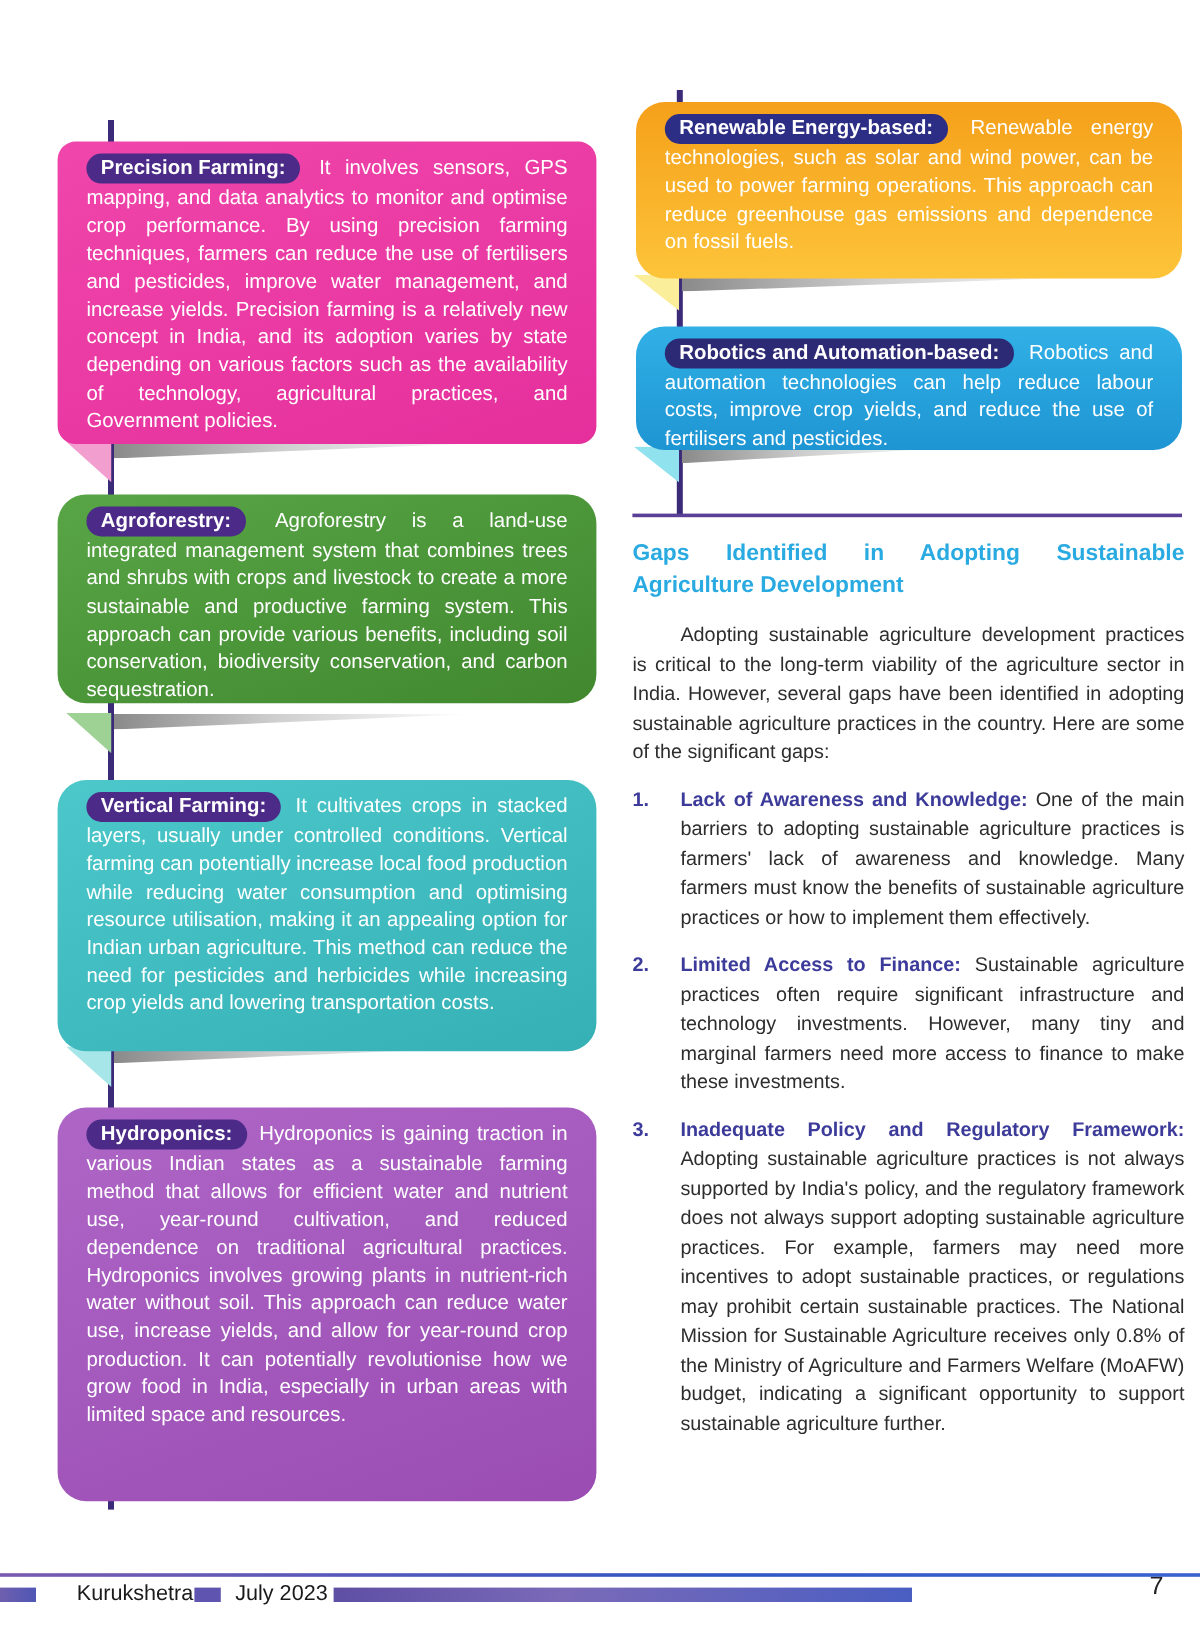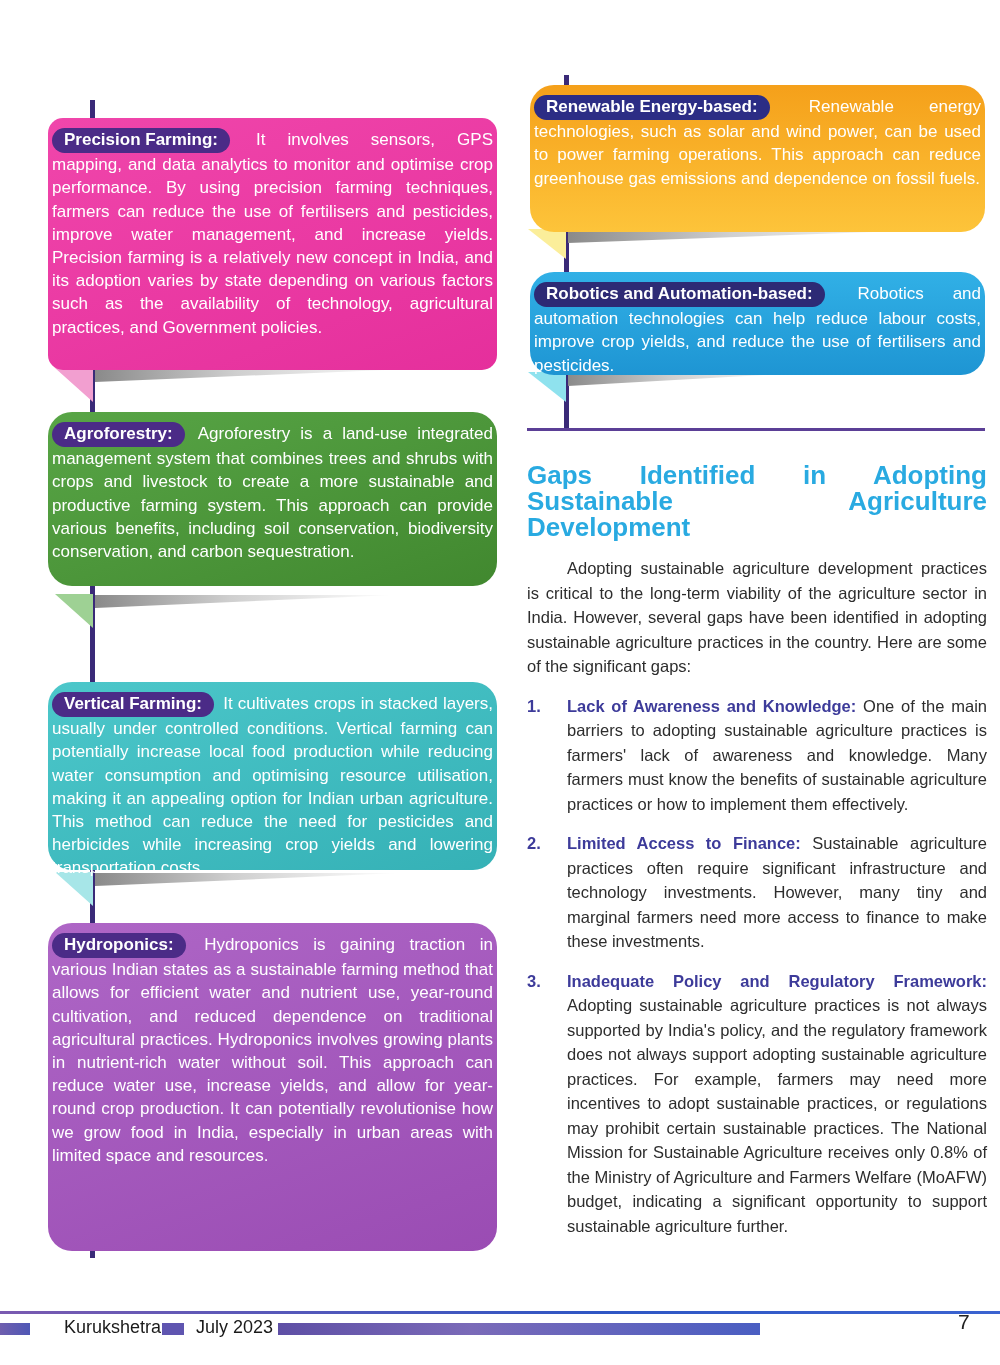--- a/index.html
+++ b/index.html
@@ -6,28 +6,28 @@
   .page{position:relative;width:1000px;height:1365px;background:#ffffff;
         font-family:"Liberation Sans",sans-serif;overflow:hidden;}
 
   
   .vline{position:absolute;width:5px;background:#3a2a78;z-index:1;}
   .vl-left{left:90px;top:100px;height:1158px;}
   .vl-right{left:564px;top:75px;height:354px;}
 
   
   .box{position:absolute;z-index:2;color:#ffffff;text-align:justify;
-       padding:10px 4px;box-sizing:border-box;border-radius:24px;
+       padding:10px 24px;box-sizing:border-box;border-radius:24px;
        font-size:17px;line-height:23.2px;}
   .b-intro{left:48px;top:48px;width:446px;height:58px;border-radius:14px;
        background:linear-gradient(180deg,#4a3694,#3e2c82);
        font-weight:bold;font-size:18px;line-height:23px;padding:6px 20px;}
   .b-pink  {left:48px;top:118px;width:449px;height:252px;background:linear-gradient(160deg,#f046ab,#e52f9c);border-radius:15px;}
   .b-green {left:48px;top:412px;width:449px;height:174px;background:linear-gradient(160deg,#58a546,#41882f);}
-  .b-teal  {left:48px;top:682px;width:449px;height:188px;background:linear-gradient(160deg,#4cc7ca,#35b1b6);}
+  .b-teal  {left:48px;top:650px;width:449px;height:226px;background:linear-gradient(160deg,#4cc7ca,#35b1b6);}
   .b-purple{left:48px;top:923px;width:449px;height:328px;background:linear-gradient(160deg,#ae66c6,#9a4cb3);}
   .b-orange{left:530px;top:85px;width:455px;height:147px;background:linear-gradient(180deg,#f5a01a,#fdc43a);}
   .b-blue  {left:530px;top:272px;width:455px;height:103px;background:linear-gradient(180deg,#31b0e6,#1e95d3);}
 
   .pill{display:inline-block;background:#4b2b87;border-radius:20px;
         padding:0 12px 2px 12px;font-weight:bold;white-space:nowrap;margin-right:4px;}
   .b-orange .pill{background:#2c2d85;}
   .b-blue   .pill{background:#2d2a75;}
 
   
@@ -50,21 +50,21 @@
   .s4{left:95px;top:1198px;width:300px;}
   .s5{left:568px;top:230px;width:360px;}
   .s6{left:568px;top:373px;width:230px;}
 
   .hr-right{position:absolute;left:527px;top:428px;width:458px;height:3px;
         background:#5b3f96;z-index:2;}
 
   
   .right-text{position:absolute;left:527px;top:446px;width:460px;
         color:#2d2d2d;font-size:16.5px;line-height:24.5px;text-align:justify;z-index:2;}
-  .right-text h2{margin:16px 0 16px 0;font-size:26px;line-height:26px;
+  .right-text h2{margin:3px 0 16px 0;font-size:19px;line-height:26px;
         color:#29aae1;text-align:justify;font-weight:bold;}
   .right-text p.lead{margin:0 0 15px 0;text-indent:40px;}
   .li{display:flex;margin-bottom:15px;}
   .num{width:40px;flex-shrink:0;font-weight:bold;color:#3d3b9a;}
   .li-body{flex:1;text-align:justify;}
   .li-title{font-weight:bold;color:#3d3b9a;}
 
   
   .f-rule{position:absolute;left:0;top:1311px;width:1000px;height:3px;
         background:linear-gradient(90deg,#7a5ab0,#2e56c4 60%,#3b63d0);z-index:2;}

